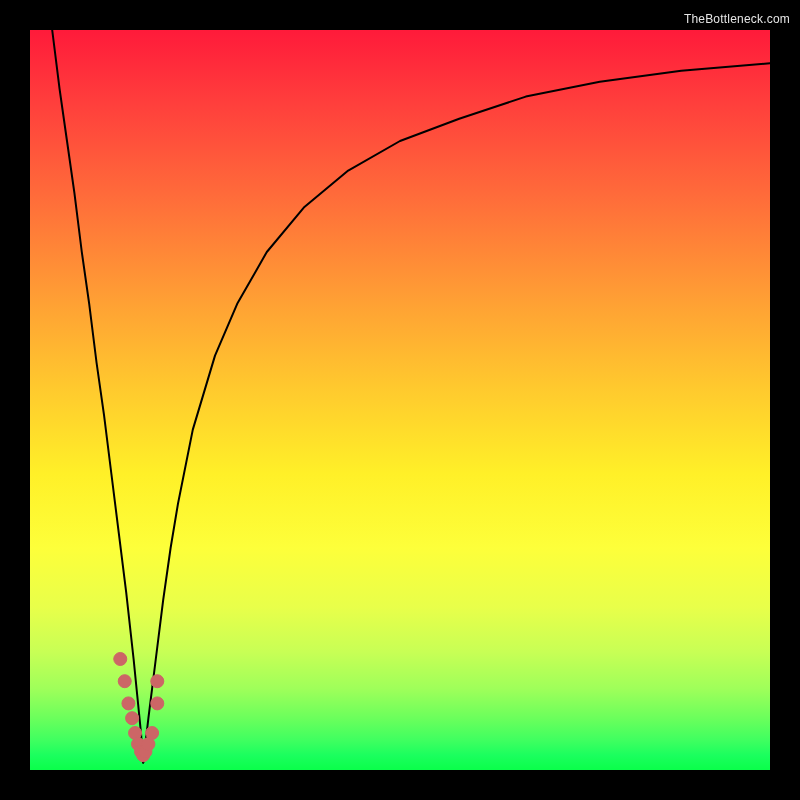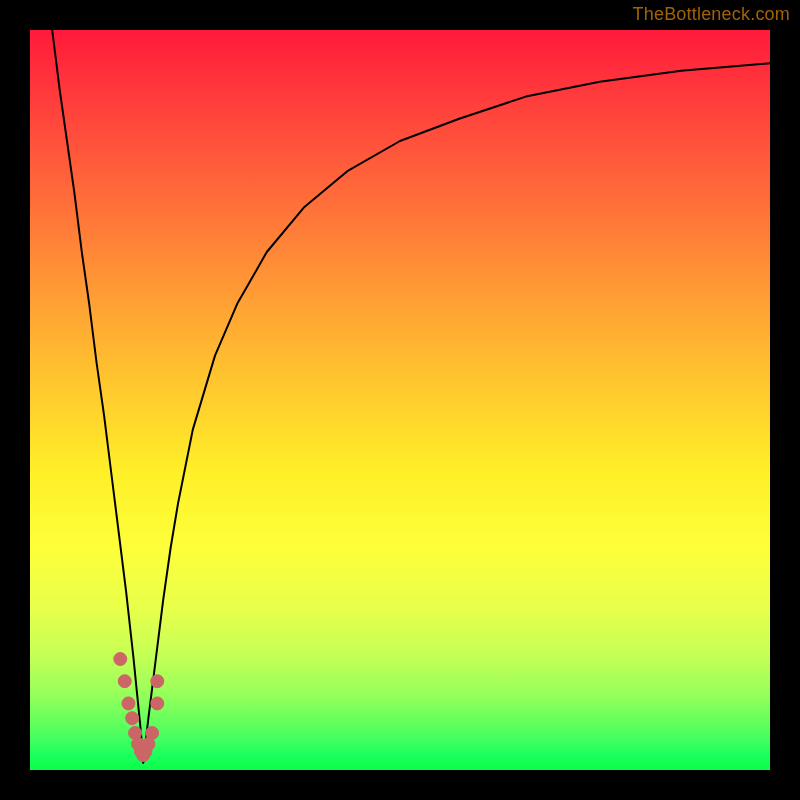--- a/index.html
+++ b/index.html
@@ -56,24 +56,24 @@
     stroke-width: 2;
     stroke-linecap: round;
     stroke-linejoin: round;
   }
   .scatter {
     fill: #cc6666;
     stroke: #cc6666;
   }
   .watermark {
     position: absolute;
-    top: 4px;
+    top: 12px;
     right: 10px;
-    color: #a16207;
-    font-size: 18px;
+    color: #e5e5e5;
+    font-size: 12px;
     font-weight: 500;
     letter-spacing: 0.2px;
     user-select: none;
   }
 </style>
 </head>
 <body>
 
 <div class="frame">
 

